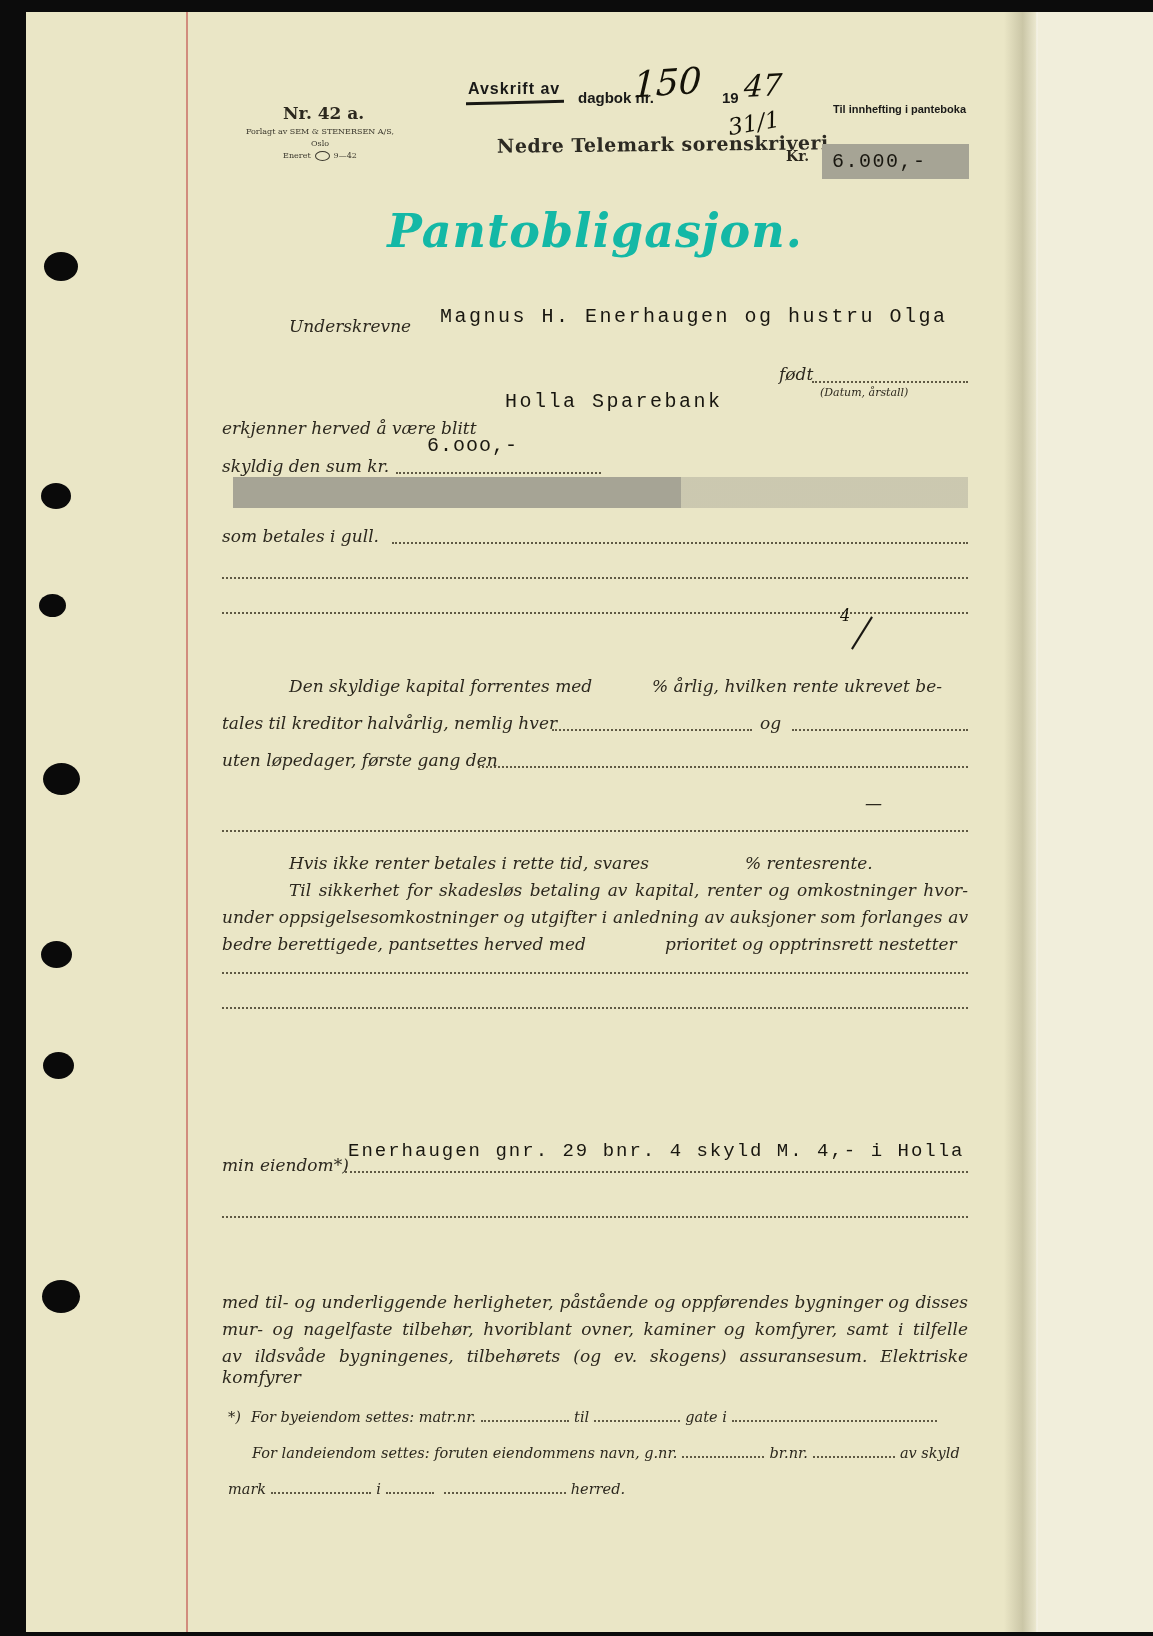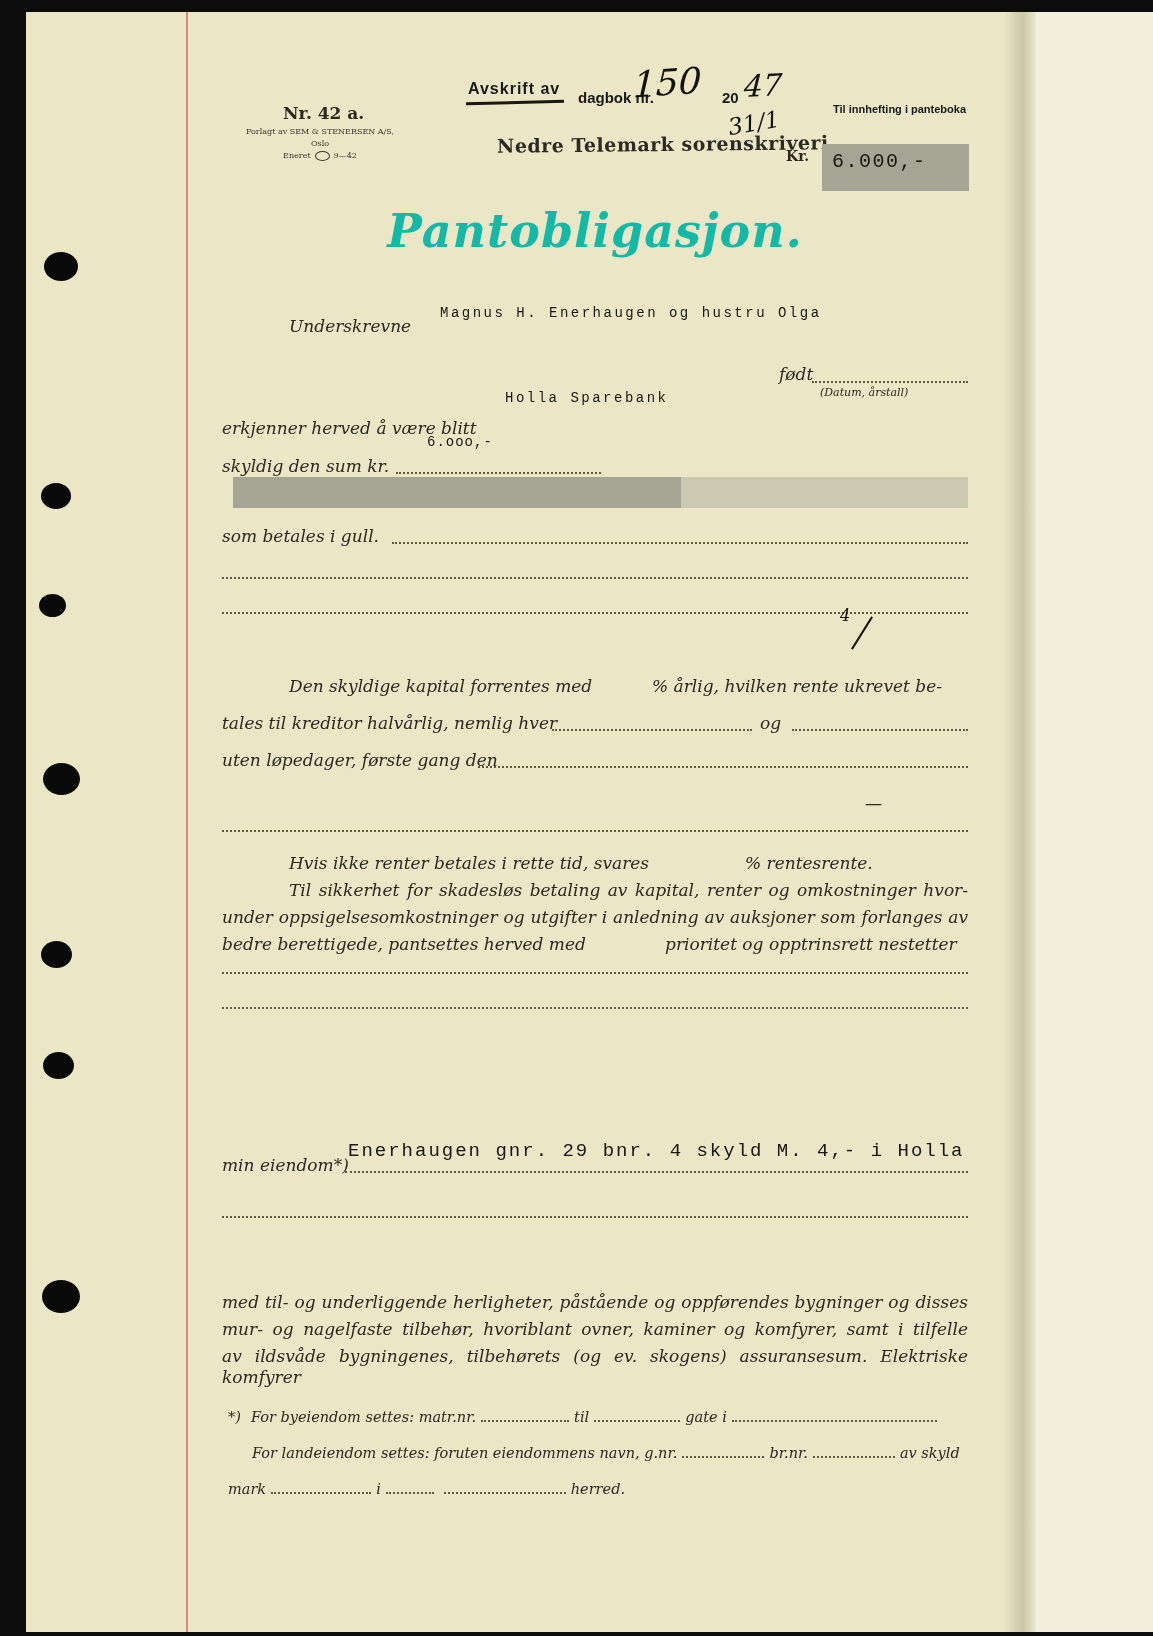--- a/index.html
+++ b/index.html
@@ -24,21 +24,21 @@
   }
   .margin-line {
     position:absolute; left:186px; top:12px; width:2px; height:1620px;
     background: var(--margin-line, #c0504d); opacity:.6;
   }
   .hole { position:absolute; background:#0a0a0a; border-radius:50%; }
 
   .printed { font-style:italic; font-size:17px; color:var(--ink,#2c281e); white-space:nowrap; line-height:1.25; }
   .small-print { font-style:normal; font-size:8px; color:#3a372c; line-height:1.5; text-align:center; }
   .just { white-space:normal; text-align:justify; text-align-last:justify; }
-  .typed { font-family:"Liberation Mono","DejaVu Sans Mono",monospace; font-size:14px; color:#191710; white-space:nowrap; }
+  .typed { font-family:"Liberation Mono","DejaVu Sans Mono",monospace; font-size:20px; color:#191710; white-space:nowrap; }
   .hand { font-family:"DejaVu Serif",serif; font-style:italic; color:#141208; white-space:nowrap; }
   .stamp-sans { font-family:"Liberation Sans","DejaVu Sans",sans-serif; font-weight:bold; font-style:normal; color:#1a1a18; white-space:nowrap; }
   .stamp-serif { font-style:normal; font-weight:bold; color:#2c2a22; white-space:nowrap; letter-spacing:.5px; }
 
   .doc-title {
     font-weight:bold; font-style:italic; font-size:46px; letter-spacing:1px;
     color:#14b8a6; text-align:center; white-space:nowrap;
   }
   .dotline { border-bottom:2px dotted #5f5944; height:0; }
   .dotleader { display:inline-block; border-bottom:2px dotted #5f5944; height:.85em; margin:0 5px; }
@@ -72,30 +72,30 @@
     <div>
       <span>Eneret</span><span class="logo-oval"></span><span>9—42</span>
     </div>
   </div>
 
   <div class="abs stamp-sans" style="left:468px; top:80px; font-size:16px; letter-spacing:1px;">Avskrift av</div>
   <div class="abs strike-line" style="left:466px; top:101px; width:98px;"></div>
 
   <div class="abs stamp-sans" style="left:578px; top:89px; font-size:15px;">dagbok nr.</div>
   <div class="abs hand" style="left:633px; top:62px; font-size:36px; transform:rotate(-4deg) skewX(-6deg);">150</div>
-  <div class="abs stamp-sans" style="left:722px; top:89px; font-size:15px;">20</div>
+  <div class="abs stamp-sans" style="left:722px; top:89px; font-size:15px;">19</div>
   <div class="abs hand" style="left:744px; top:68px; font-size:30px; transform:rotate(-3deg) skewX(-6deg);">47</div>
 
   <div class="abs stamp-serif" style="left:497px; top:133px; font-size:19px; transform:rotate(-0.6deg);">Nedre Telemark sorenskriveri</div>
   <div class="abs hand" style="left:728px; top:110px; font-size:23px; transform:rotate(-10deg);">31/1</div>
 
   <div class="abs stamp-sans" style="left:833px; top:103px; font-size:11px;">Til innhefting i panteboka</div>
 
   <div class="abs printed" style="left:786px; top:148px; font-style:normal; font-weight:bold; font-size:14px;">Kr.</div>
-  <div class="abs hl-box" style="left:822px; top:144px; width:147px; height:47px;">
+  <div class="abs hl-box" style="left:822px; top:144px; width:147px; height:35px;">
     <span class="typed" style="display:block; padding:6px 0 0 10px; font-size:20px; letter-spacing:1.5px;">6.000,-</span>
   </div>
 
   <div class="abs doc-title" style="left:222px; top:204px; width:746px;">Pantobligasjon.</div>
 
   <div class="abs printed" style="left:289px; top:316px;">Underskrevne</div>
   <div class="abs typed" style="left:440px; top:305px; letter-spacing:2.5px;">Magnus H. Enerhaugen og hustru Olga</div>
 
   <div class="abs printed" style="left:779px; top:364px;">født</div>
   <div class="abs dotline" style="left:812px; top:381px; width:156px;"></div>

